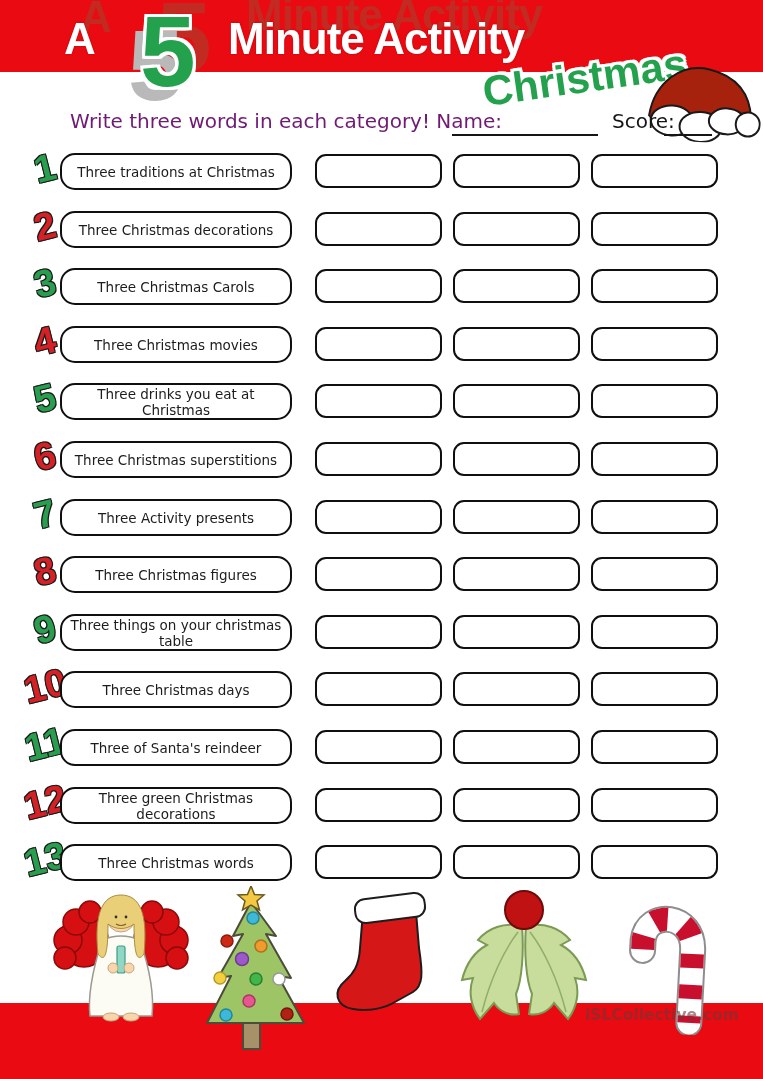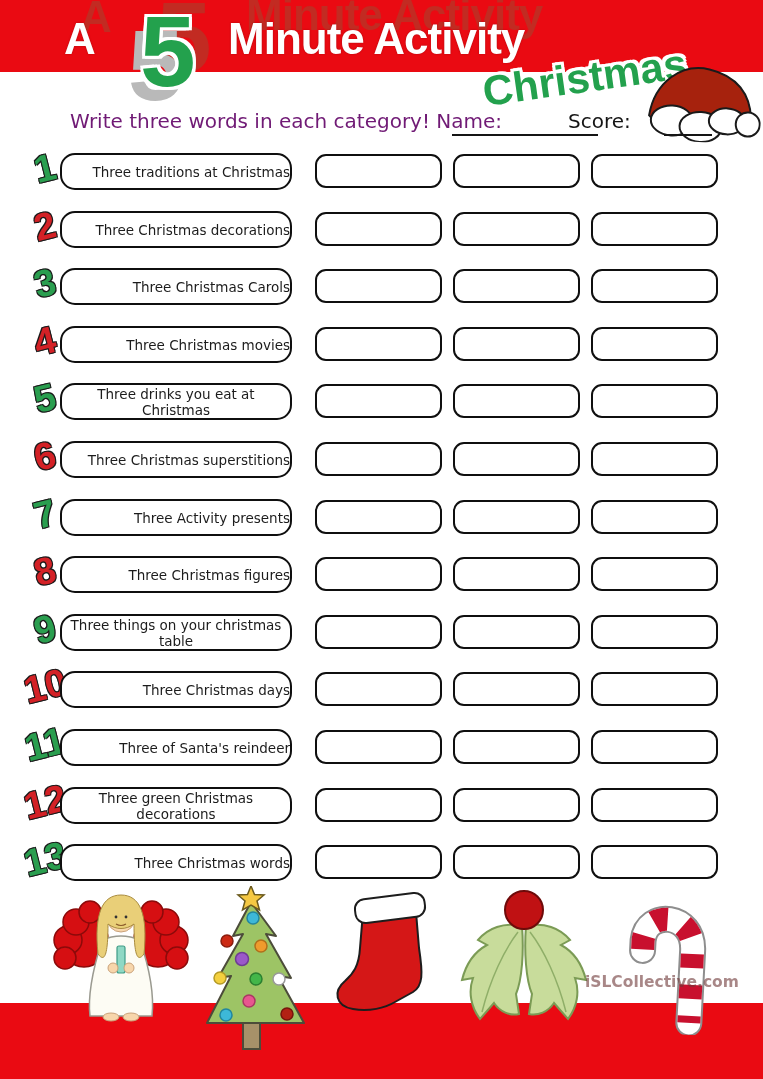--- a/index.html
+++ b/index.html
@@ -27,41 +27,41 @@
   .subtitle{position:absolute;left:482px;top:54px;font-size:42px;font-family:"Liberation Sans",sans-serif;
     font-weight:bold;color:var(--title-green,#23a14d);transform:rotate(-8deg);white-space:nowrap;
     text-shadow:
       -3px 0 0 #fff,3px 0 0 #fff,0 -3px 0 #fff,0 3px 0 #fff,
       -3px -3px 0 #fff,3px 3px 0 #fff,-3px 3px 0 #fff,3px -3px 0 #fff;}
   .santa-hat{position:absolute;left:640px;top:56px;transform:rotate(3deg);}
 
   
   .instruction{position:absolute;top:109px;left:70px;font-size:20px;color:#701a75;white-space:nowrap;}
   .name-line{position:absolute;top:112px;left:452px;width:146px;height:22px;border-bottom:2px solid #151515;}
-  .score-label{position:absolute;top:109px;left:568px;font-size:20px;color:#151515;}
+  .score-label{position:absolute;top:109px;left:612px;font-size:20px;color:#151515;}
   .score-line{position:absolute;top:112px;left:664px;width:48px;height:22px;border-bottom:2px solid #151515;}
 
   
   .row{position:absolute;left:0;width:763px;height:40px;}
   .row-number{position:absolute;left:24px;top:-6px;width:42px;text-align:center;font-size:38px;
     font-weight:bold;font-family:"Liberation Sans",sans-serif;transform:rotate(-14deg);
     text-shadow:1px 1px 0 #1a1a1a,-1px 1px 0 #1a1a1a,1px -1px 0 #1a1a1a,-1px -1px 0 #1a1a1a;}
   .num-green{color:var(--number-green,#2a9e4f);}
   .num-red{color:var(--number-red,#d32126);}
   .category-box{position:absolute;left:60px;top:0;width:232px;height:37px;box-sizing:border-box;
     background:#fff;border:2.5px solid var(--box-border,#0f0f0f);border-radius:15px;
-    display:flex;align-items:center;justify-content:flex-end;}
+    display:flex;align-items:center;justify-content:center;}
   .cat-label{font-size:13.5px;color:var(--text-dark,#1c1c1c);text-align:center;}
   .answer-box{position:absolute;top:1px;width:127px;height:34px;box-sizing:border-box;background:#fff;
     border:2.5px solid var(--box-border,#0f0f0f);border-radius:11px;}
   .ab-1{left:315px;} .ab-2{left:453px;} .ab-3{left:591px;}
 
   
   .clip{position:absolute;}
-  .watermark{position:absolute;left:585px;top:973px;font-size:15.5px;font-weight:bold;
+  .watermark{position:absolute;left:585px;top:1006px;font-size:15.5px;font-weight:bold;
     color:rgba(110,55,55,0.6);text-align:right;}
 </style>
 </head>
 <body>
 
 <div id="page">
 
   <div class="banner"></div>
 
   <div class="title-ghost ghost-a">A</div>

